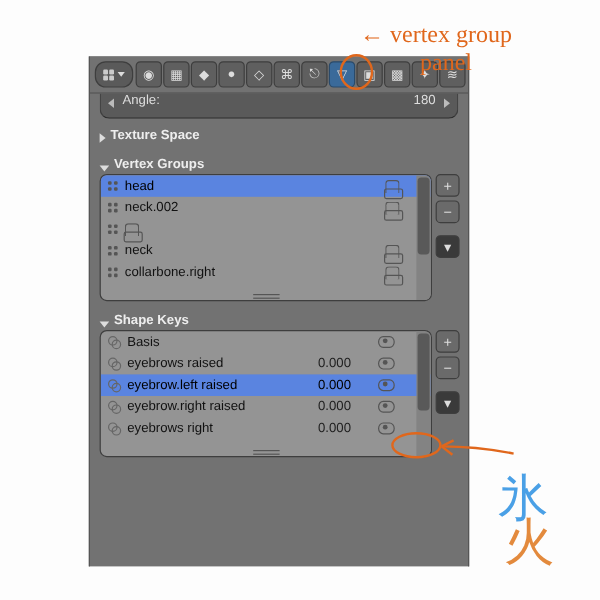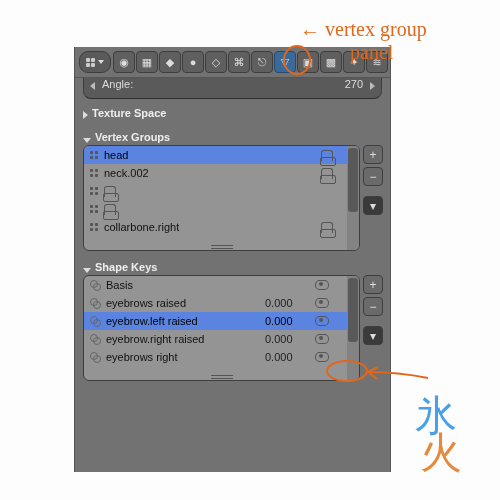--- a/index.html
+++ b/index.html
@@ -82,21 +82,21 @@
           <div class="ibtn active">▽</div>
           <div class="ibtn">▣</div>
           <div class="ibtn">▩</div>
           <div class="ibtn">✦</div>
           <div class="ibtn">≋</div>
         </div>
   </div>
 
   <div class="numslice">
     <span class="lbl">Angle:</span>
-    <span class="val">270</span>
+    <span class="val">180</span>
   </div>
 
   <div class="sect">
     <div class="shead">
       <span class="tri closed"></span>
       <b>Texture Space</b>
     </div>
   </div>
 
   <div class="sect">
@@ -139,20 +139,21 @@
                 <span class="lock"></span>
                 <span style="width:14px"></span>
               </div>
               <div class="row">
                 <span class="icon-vg">
                   <span></span>
                   <span></span>
                   <span></span>
                   <span></span>
                 </span>
+                <span class="grow">neck</span>
                 <span class="lock"></span>
                 <span style="width:14px"></span>
               </div>
               <div class="row">
                 <span class="icon-vg">
                   <span></span>
                   <span></span>
                   <span></span>
                   <span></span>
                 </span>

